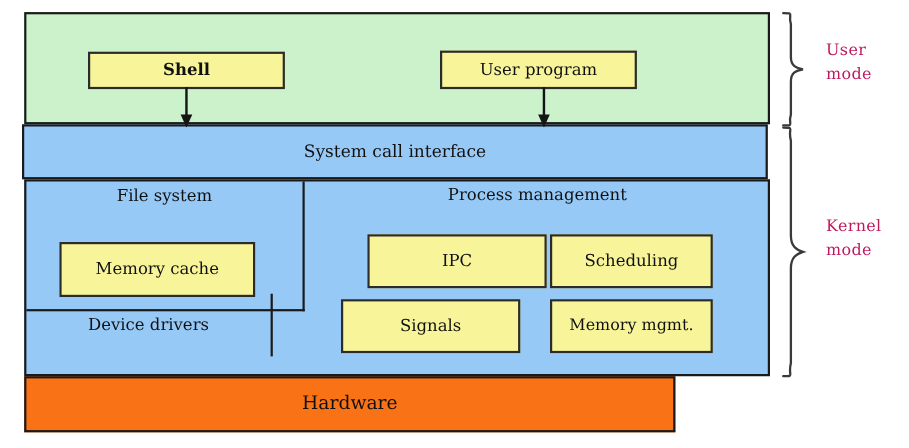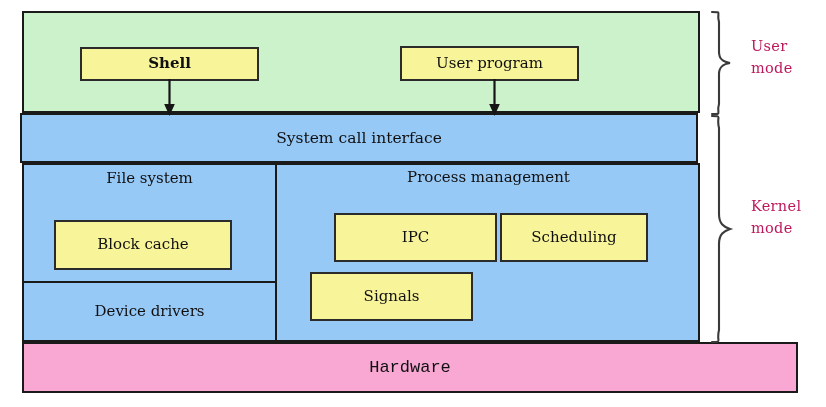--- a/index.html
+++ b/index.html
@@ -44,39 +44,38 @@
   .band-syscall {
     left: 20px; top: 113px; width: 678px; height: 50px;
     background: #97c9f7;
     font-size: 15.5px;
   }
   .band-kernelbody {
     left: 22px; top: 163px; width: 678px; height: 179px;
     background: #97c9f7;
   }
   .band-hardware {
-    left: 22px; top: 342px; width: 776px; height: 51px;
-    background: #f9a8d4;
+    left: 22px; top: 342px; width: 592px; height: 51px;
+    background: #f97316;
     font-size: 17px;
-    font-family: Liberation Mono, monospace;
   }
 
   
   .col-fs {
     left: 24px; top: 165px; width: 253px; height: 118px;
     border: none;
     border-right: 2px solid #1a1a1a;
     border-bottom: 2px solid #1a1a1a;
     background: transparent;
     align-items: flex-start;
     padding-top: 6px;
     font-size: 15px;
   }
   .col-dd {
-    left: 24px; top: 283px; width: 253px; height: 57px;
+    left: 24px; top: 267px; width: 224px; height: 57px;
     border: none;
     border-right: 2px solid #1a1a1a;
     background: transparent;
     font-size: 15px;
   }
   .col-pm {
     left: 279px; top: 165px; width: 419px; height: 175px;
     border: none;
     background: transparent;
     align-items: flex-start;
@@ -131,28 +130,29 @@
   <div class="abox col-dd">Device drivers</div>
 
   <div class="abox col-pm">Process management</div>
 
   <div class="abox band-hardware">Hardware</div>
 
   <div class="abox ybox box-shell">Shell</div>
 
   <div class="abox ybox box-userprogram">User program</div>
 
-  <div class="abox ybox box-blockcache">Block cache</div>
+  <div class="abox ybox box-blockcache">Memory cache</div>
 
   <div class="abox ybox box-ipc">IPC</div>
 
   <div class="abox ybox box-scheduling">Scheduling</div>
 
   <div class="abox ybox box-signals">Signals</div>
 
+  <div class="abox ybox box-memorymgmt">Memory mgmt.</div>
 
   <svg class="arrow" style="left:158px; top:79px;" width="24" height="38">
     <line x1="11.5" y1="0" x2="11.5" y2="29" stroke="#151515" stroke-width="2.2"></line>
     <polygon points="11.5,37 6.2,25 16.8,25" fill="#151515"></polygon>
   </svg>
 
   <svg class="arrow" style="left:483px; top:79px;" width="24" height="38">
     <line x1="11.5" y1="0" x2="11.5" y2="29" stroke="#151515" stroke-width="2.2"></line>
     <polygon points="11.5,37 6.2,25 16.8,25" fill="#151515"></polygon>
   </svg>

